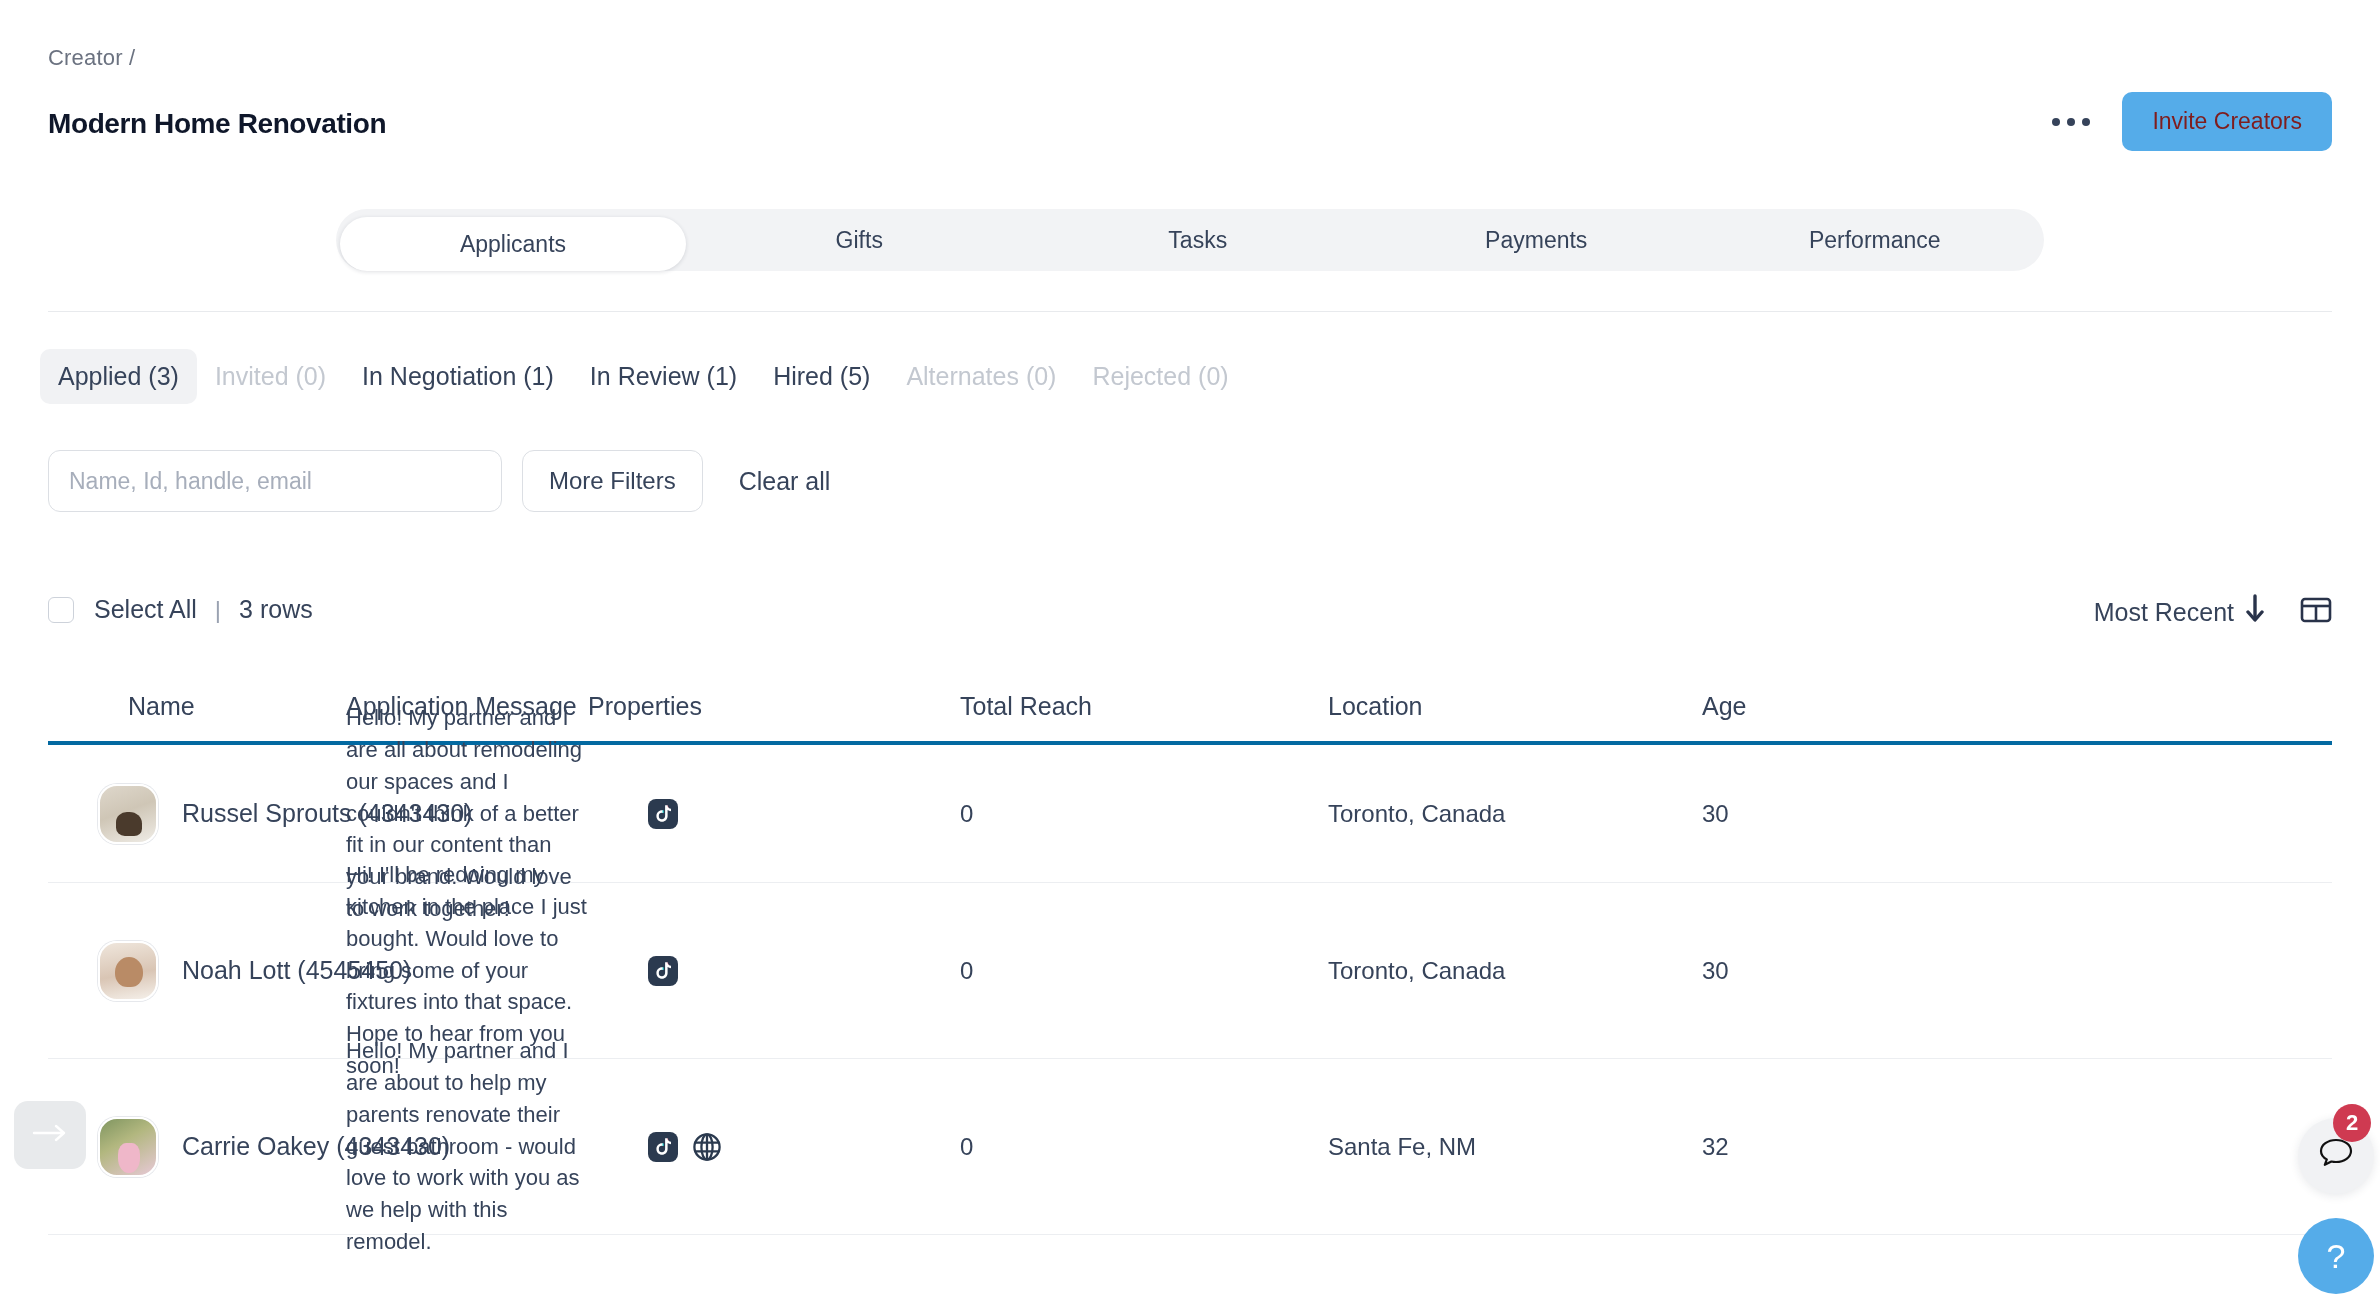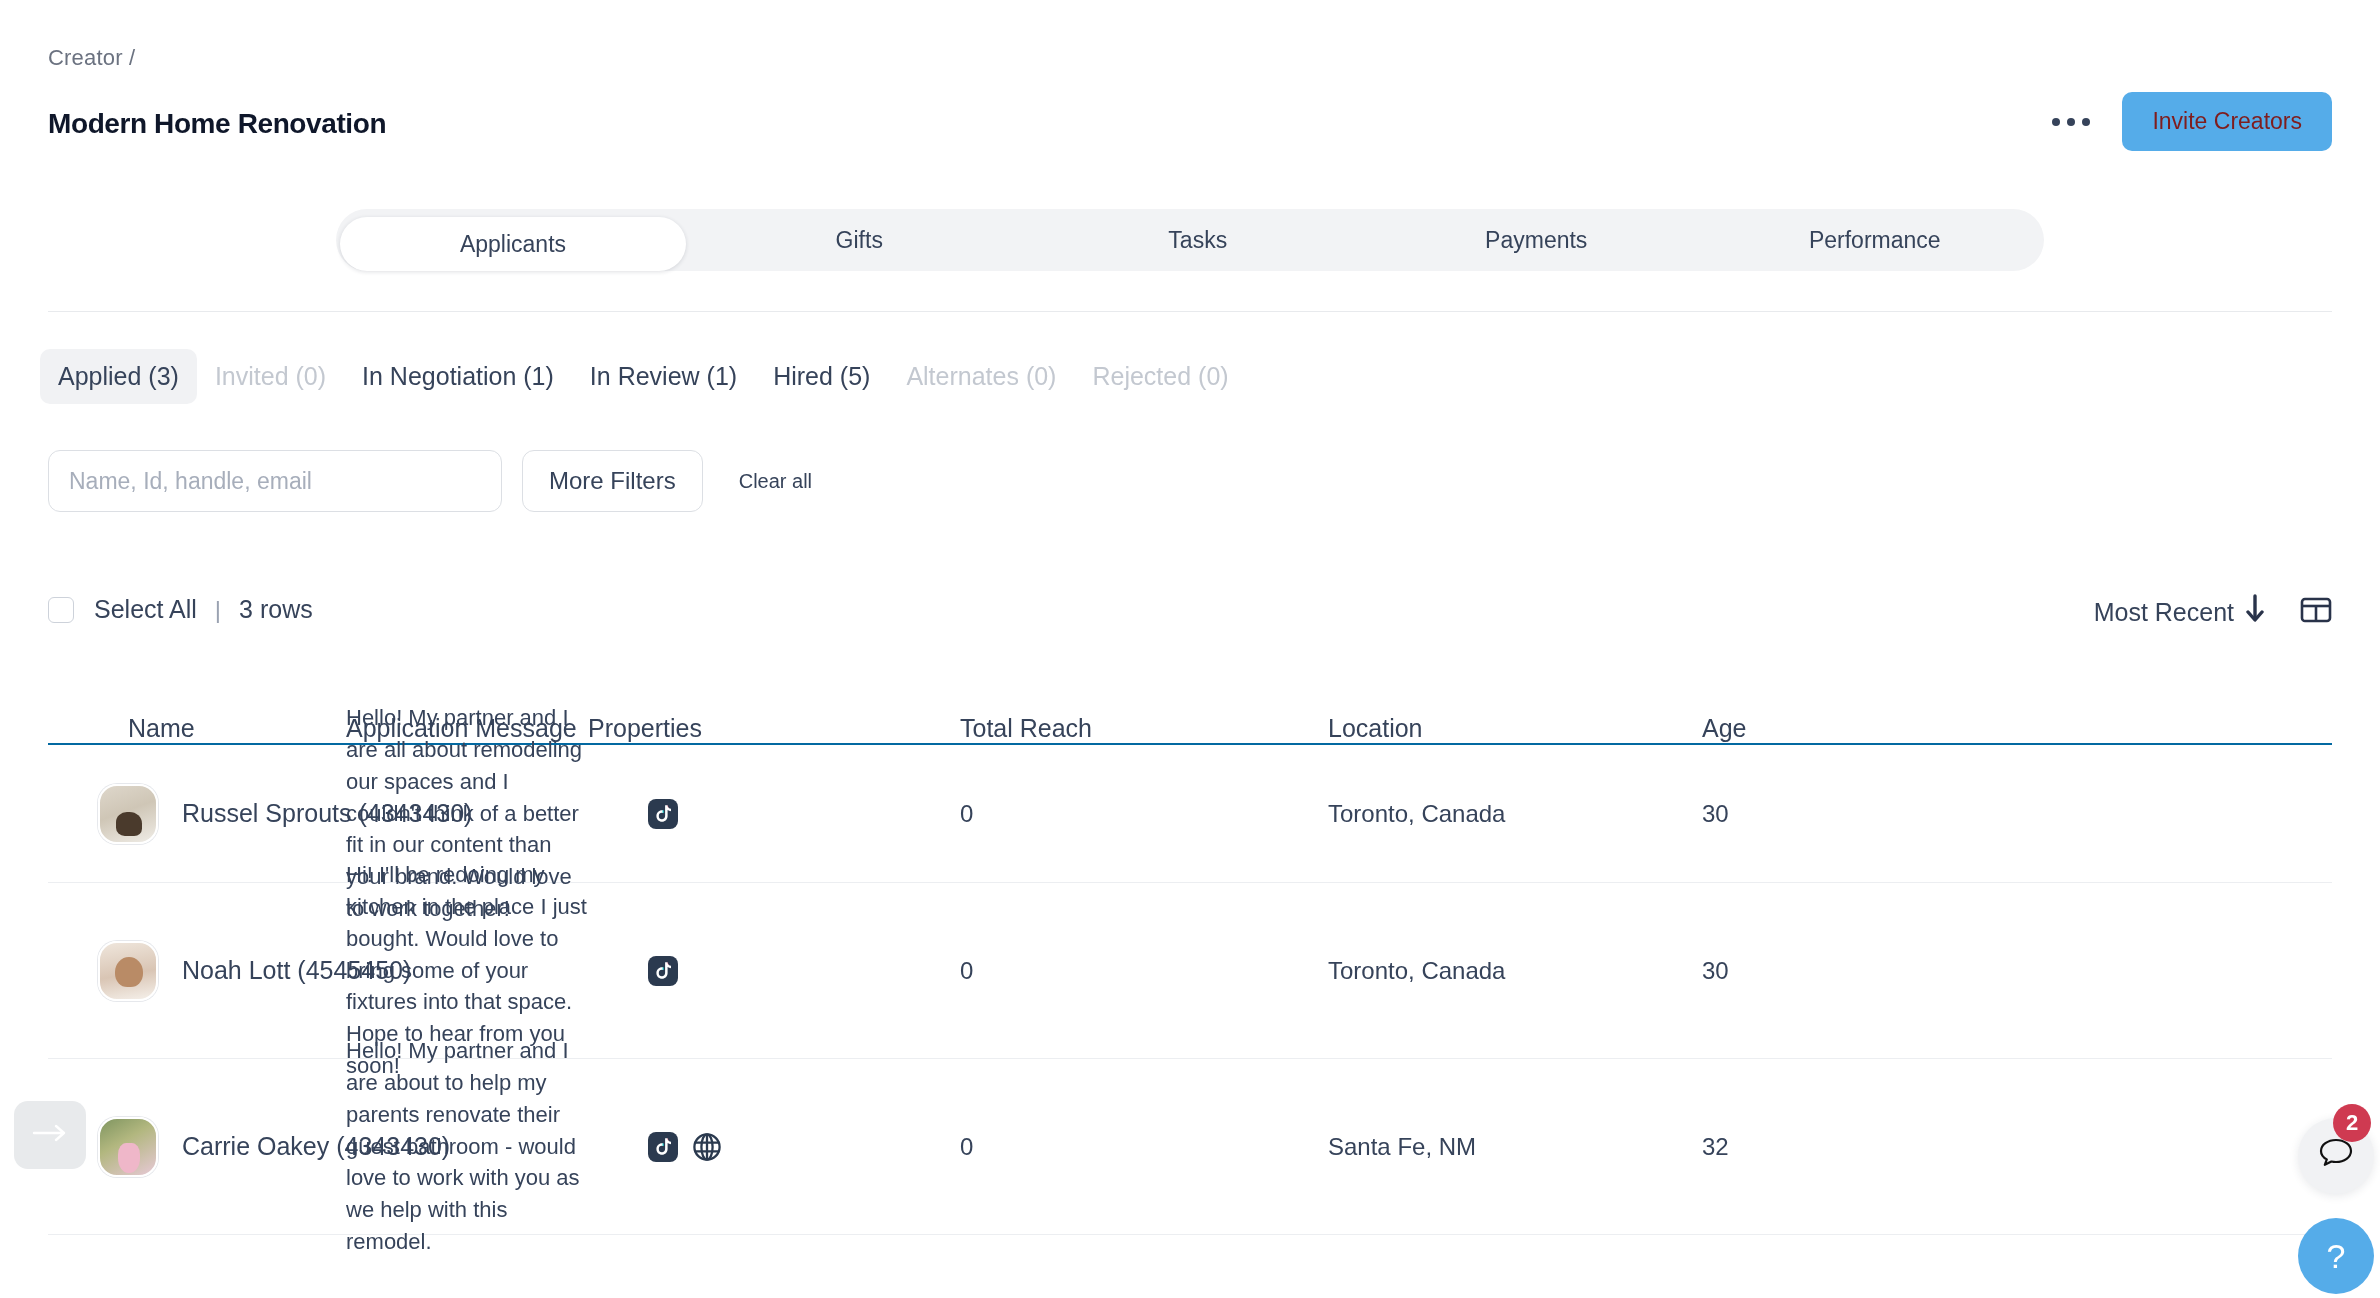--- a/index.html
+++ b/index.html
@@ -84,21 +84,21 @@
   }
   .search-input::placeholder { color: #a7aebb; }
   .btn-outline {
     margin-left: 20px; height: 62px; padding: 0 26px;
     border: 1px solid #dcdfe4; border-radius: 12px; background: #fff;
     font-family: inherit; font-size: 24px; font-weight: 500; color: #36435a;
     cursor: pointer; white-space: nowrap;
   }
   .btn-link {
     margin-left: 34px; background: none; border: none;
-    font-family: inherit; font-size: 20px; color: #36435a;
+    font-family: inherit; font-size: 25px; color: #36435a;
     cursor: pointer; padding: 8px 2px;
   }
 
   
   .selectbar {
     position: absolute; left: 48px; top: 595px;
     display: flex; align-items: center; gap: 0;
   }
   .cbox {
     width: 26px; height: 26px; border: 1.6px solid #cdd2da;
@@ -116,21 +116,21 @@
   }
   .sort-btn {
     display: flex; align-items: center; gap: 12px;
     font-size: 25px; color: #36435a; cursor: pointer;
   }
   .cols-btn { cursor: pointer; display: flex; }
 
   
   .table { position: absolute; left: 48px; top: 671px; width: 2284px; }
   .trow { display: flex; align-items: center; }
-  .thead { height: 74px; border-bottom: 2px solid #0369a1; align-items: flex-end; }
+  .thead { height: 74px; border-bottom: 4px solid #0369a1; }
   .thead .cell { font-size: 25px; font-weight: 500; color: #36435a; }
   .tbody-row { border-bottom: 1px solid #eceef1; }
 
   .c-name  { width: 298px; flex: 0 0 298px; display: flex; align-items: center; }
   .c-msg   { width: 242px; flex: 0 0 242px; }
   .c-prop  { width: 372px; flex: 0 0 372px; }
   .c-reach { width: 368px; flex: 0 0 368px; }
   .c-loc   { width: 374px; flex: 0 0 374px; }
   .c-age   { width: 260px; flex: 0 0 260px; }
 

